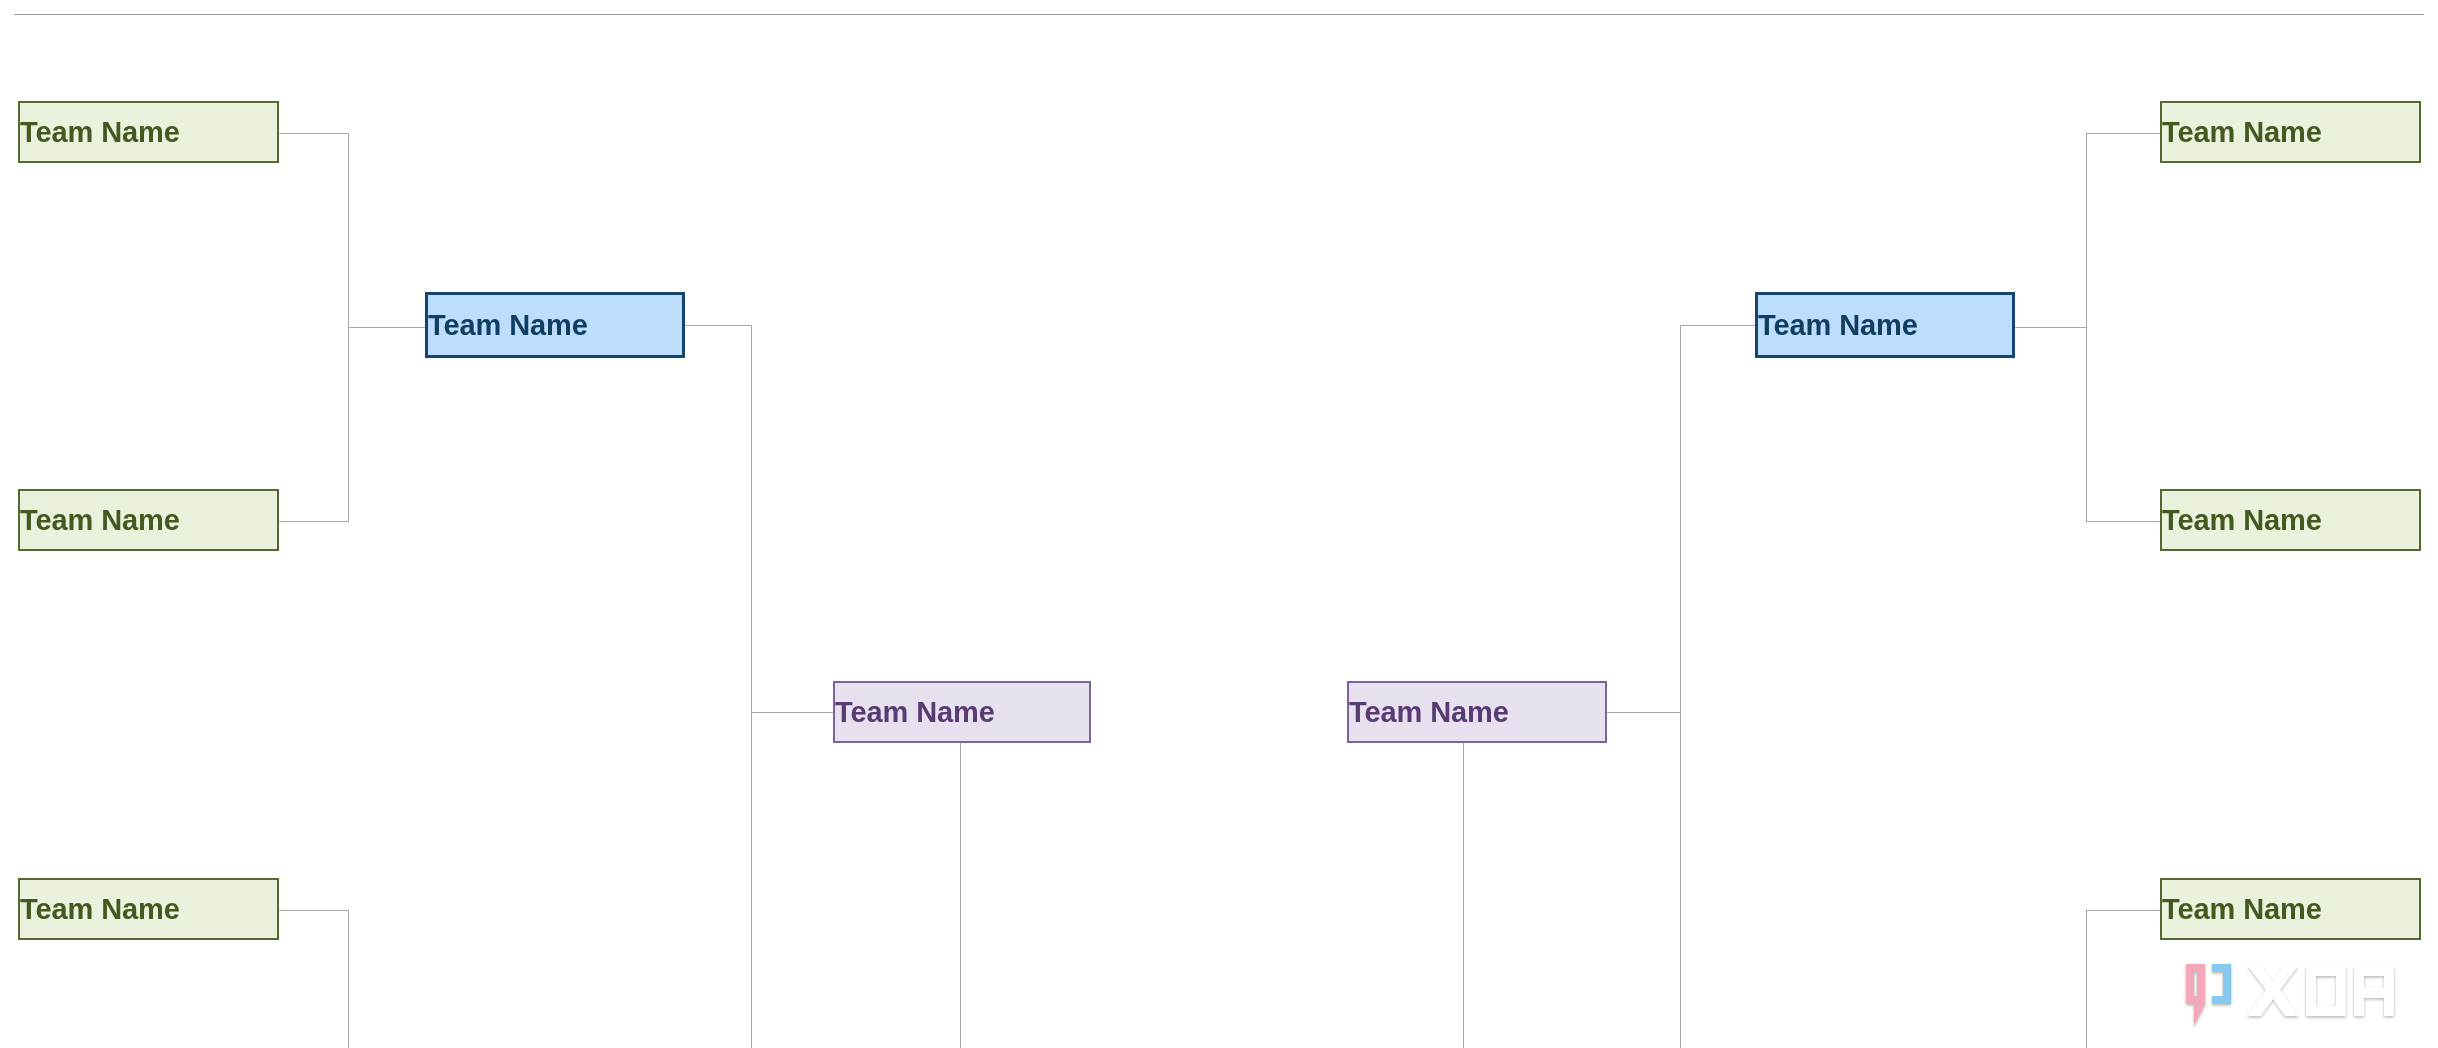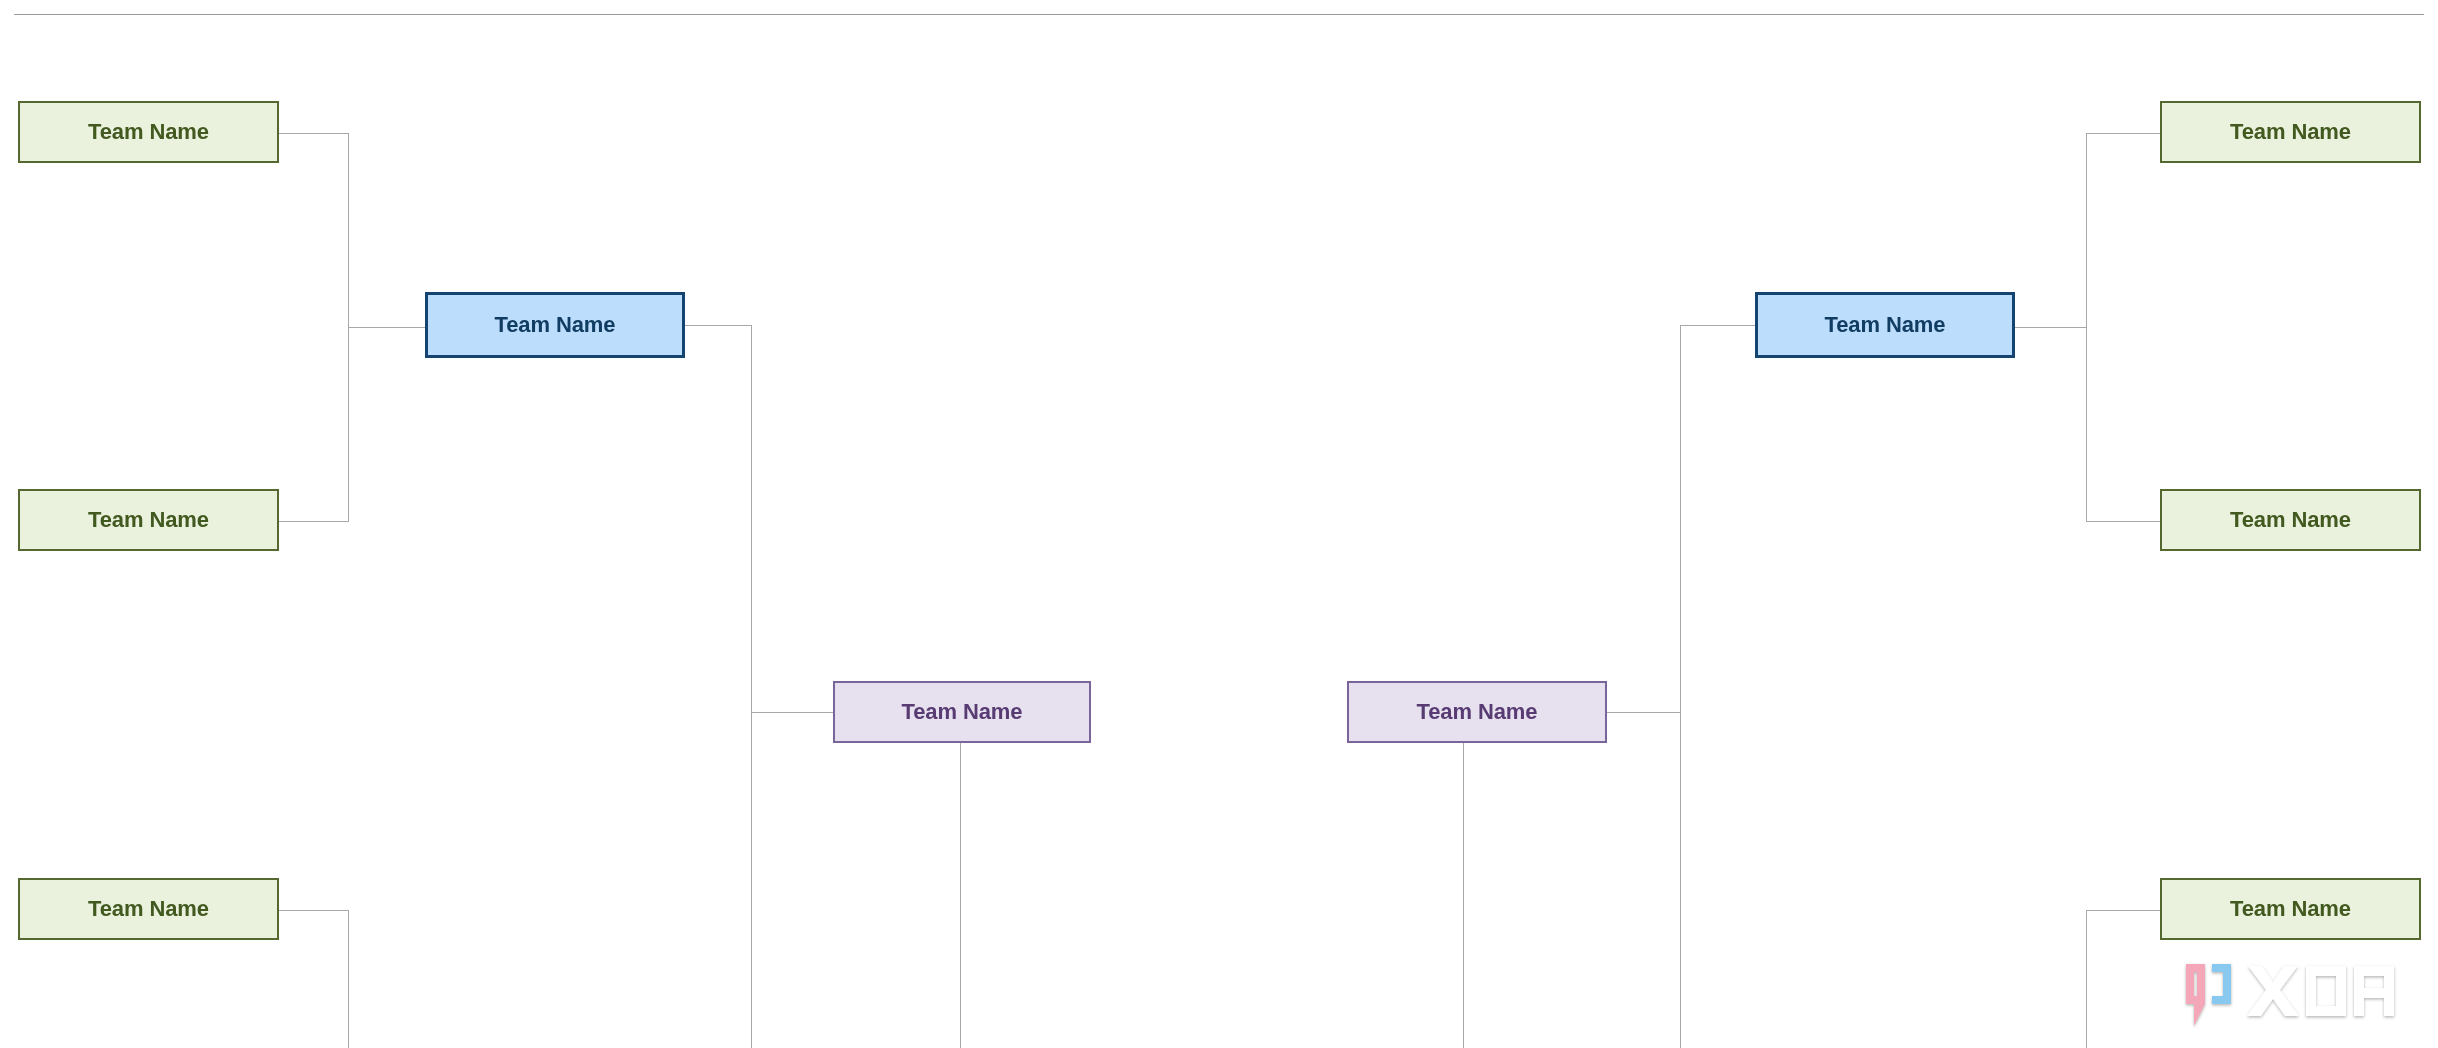--- a/index.html
+++ b/index.html
@@ -34,22 +34,22 @@
   }
   .conn.h { height: 1px; }
   .conn.v { width: 1px; }
 
   
   .team-box {
     position: absolute;
     box-sizing: border-box;
     display: flex;
     align-items: center;
-    justify-content: center;
-    font-size: 22px;
+    justify-content: flex-start;
+    font-size: 29px;
     font-weight: bold;
     letter-spacing: -0.1px;
     white-space: nowrap;
     user-select: none;
   }
   .team-box.green {
     background: #eaf1dd;
     border: 2px solid #55682f;
     color: #42591f;
   }

